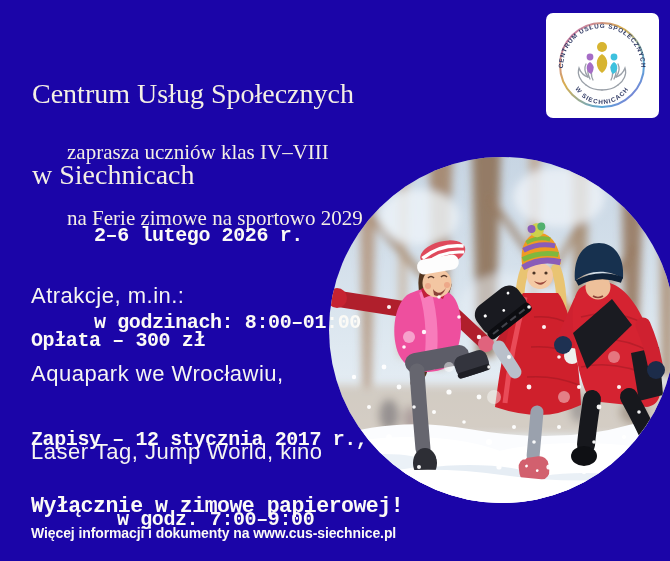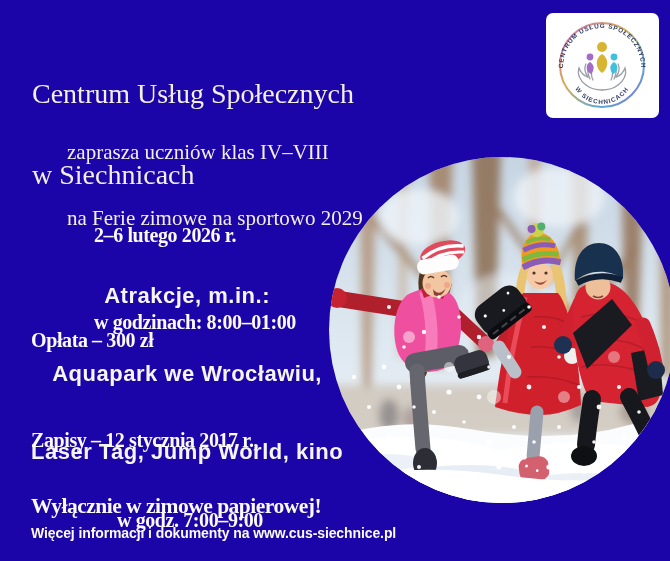--- a/index.html
+++ b/index.html
@@ -2,26 +2,26 @@
 <html><head>
 <meta charset="utf-8">
 <style>
   html,body{margin:0;padding:0;}
   .poster{
     position:relative;width:670px;height:561px;overflow:hidden;
     background:#1b05a8;
     font-family:"Liberation Sans",sans-serif;
   }
   .serif{font-family:"Liberation Serif","DejaVu Serif",serif;}
-  .slab{font-family:Liberation Serif, serif;font-weight:bold;letter-spacing:-0.4px;}
+  .slab{font-family:Liberation Mono, monospace;font-weight:bold;letter-spacing:-0.4px;}
   .txt{position:absolute;white-space:pre;color:#fbfaf6;}
   .title{left:32px;top:26px;font-size:28px;line-height:27px;color:#f4efe4;}
   .subtitle{left:32px;top:97px;font-size:21px;line-height:22px;color:#f4efe4;margin-left:35px;}
   .dates{left:94px;top:163px;font-size:20px;line-height:29px;}
-  .attr{left:31px;top:231px;font-size:22px;line-height:26px;font-weight:700;letter-spacing:0.5px;color:#f6f5f2;text-align:center;}
+  .attr{left:31px;top:231px;font-size:22px;line-height:26px;font-weight:400;letter-spacing:0.5px;color:#f6f5f2;}
   .fee{left:31px;top:329px;font-size:20px;text-align:center;}
   .signup{left:31px;top:374px;font-size:20px;line-height:26.5px;}
   .signup .indent{padding-left:86px;}
   .paper{left:31px;top:494px;font-size:21.5px;letter-spacing:-0.5px;}
   .footer{left:31px;top:525px;font-size:14px;font-weight:bold;letter-spacing:-0.1px;}
   .logo-card{position:absolute;left:546px;top:13px;width:113px;height:105px;}
   .photo-wrap{position:absolute;left:329px;top:157px;width:346px;height:346px;}
 </style>
 </head>
 <body>

